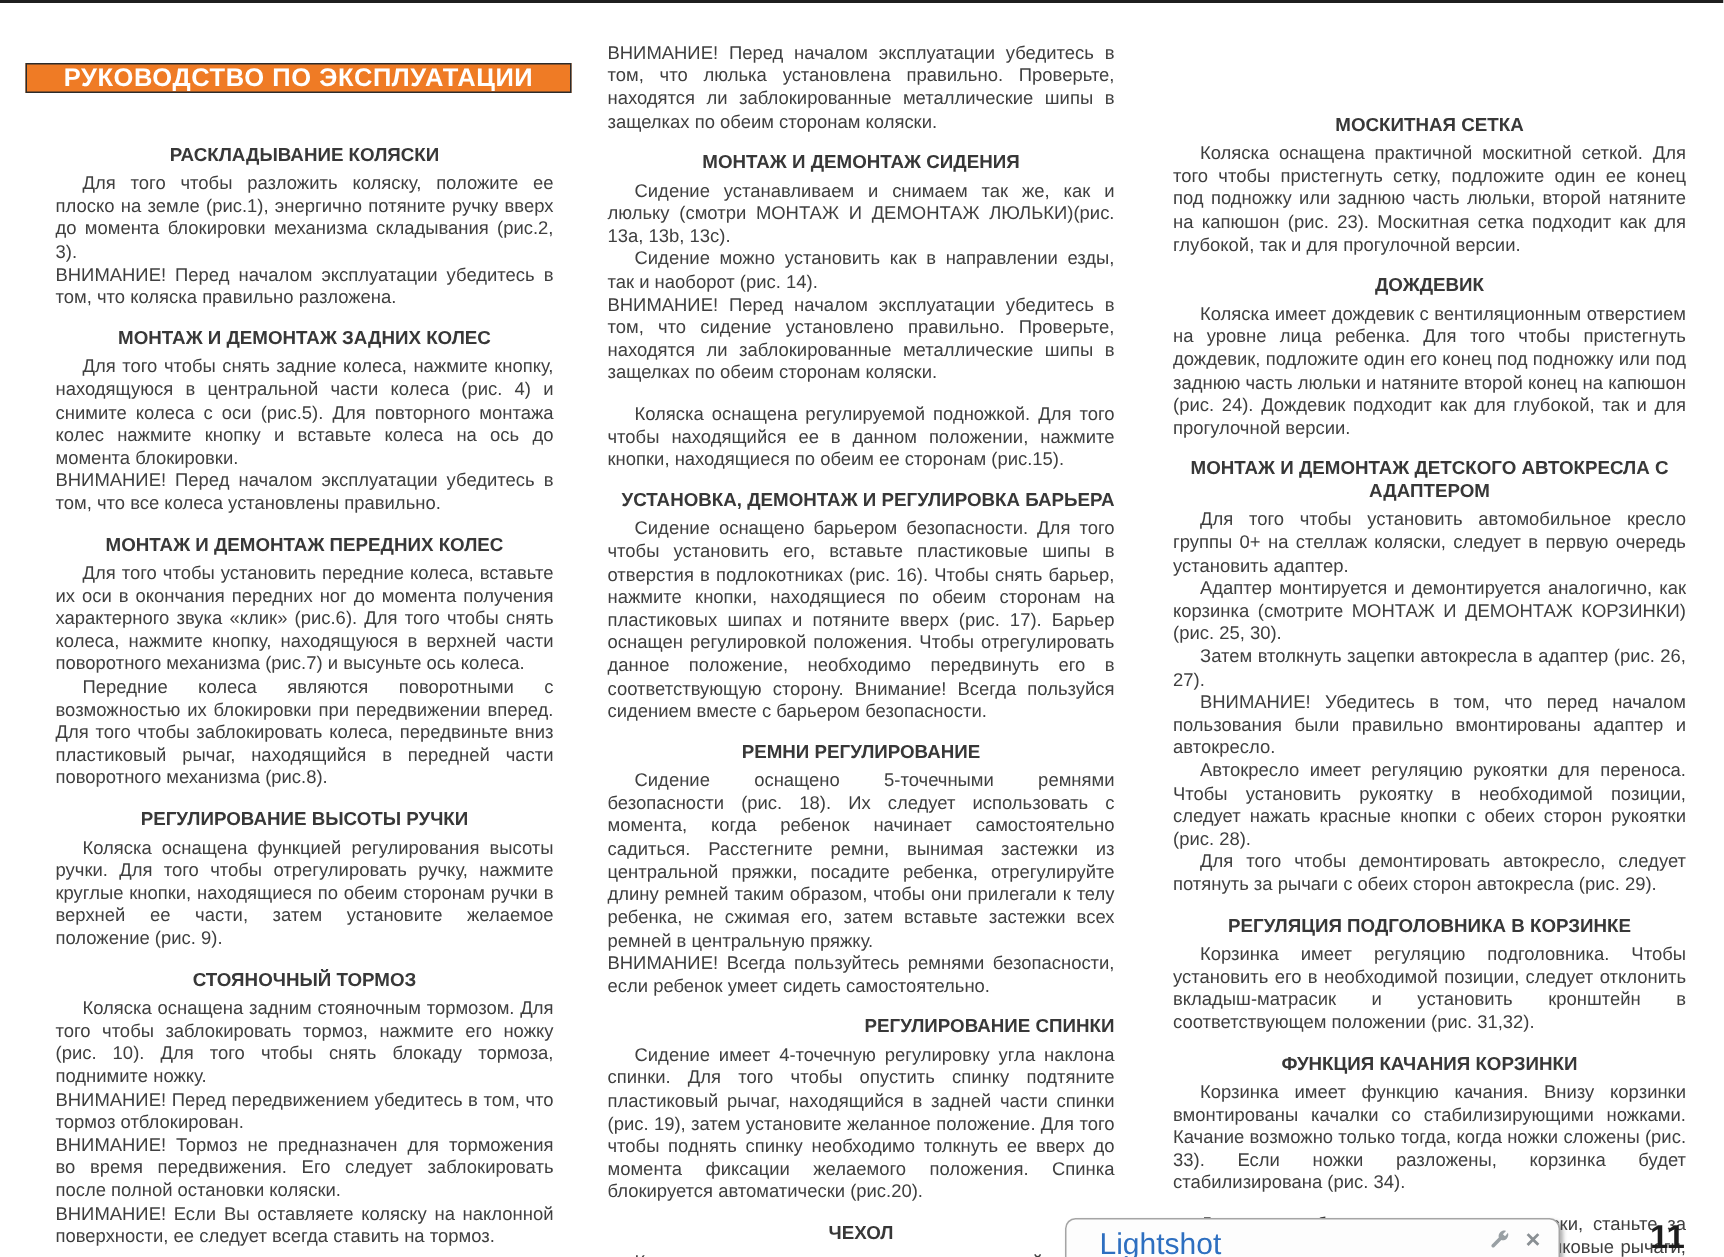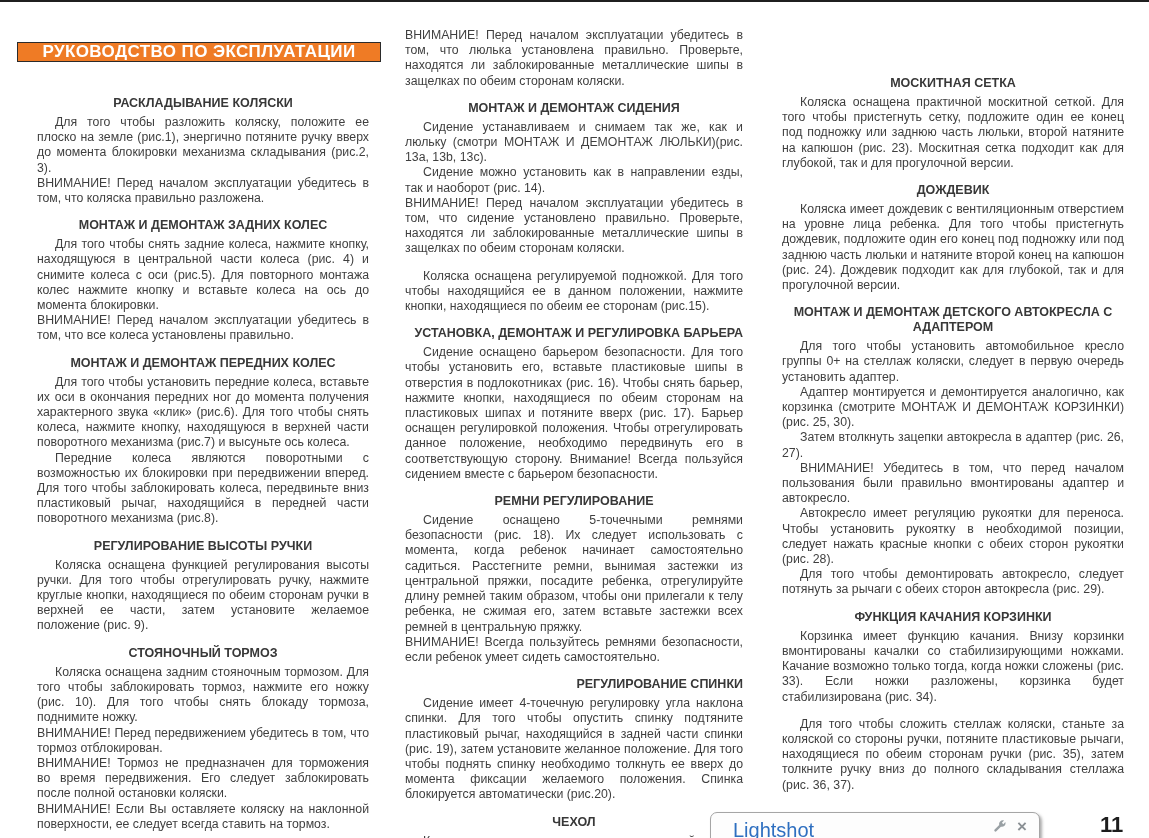--- a/index.html
+++ b/index.html
@@ -189,20 +189,24 @@
         <section>
           <h3 class="sec-heading">МОНТАЖ И ДЕМОНТАЖ ДЕТСКОГО АВТОКРЕСЛА С АДАПТЕРОМ</h3>
           <p class="body-par indent">Для того чтобы установить автомобильное кресло группы 0+ на стеллаж коляски, следует в первую очередь установить адаптер.</p>
           <p class="body-par indent">Адаптер монтируется и демонтируется аналогично, как корзинка (смотрите МОНТАЖ И ДЕМОНТАЖ КОРЗИНКИ) (рис. 25, 30).</p>
           <p class="body-par indent">Затем втолкнуть зацепки автокресла в адаптер (рис. 26, 27).</p>
           <p class="body-par indent">ВНИМАНИЕ! Убедитесь в том, что перед началом пользования были правильно вмонтированы адаптер и автокресло.</p>
           <p class="body-par indent">Автокресло имеет регуляцию рукоятки для переноса. Чтобы установить рукоятку в необходимой позиции, следует нажать красные кнопки с обеих сторон рукоятки (рис. 28).</p>
           <p class="body-par indent">Для того чтобы демонтировать автокресло, следует потянуть за рычаги с обеих сторон автокресла (рис. 29).</p>
         </section>
         <section>
+          <h3 class="sec-heading">РЕГУЛЯЦИЯ ПОДГОЛОВНИКА В КОРЗИНКЕ</h3>
+          <p class="body-par indent">Корзинка имеет регуляцию подголовника. Чтобы установить его в необходимой позиции, следует отклонить вкладыш-матрасик и установить кронштейн в соответствующем положении (рис. 31,32).</p>
+        </section>
+        <section>
           <h3 class="sec-heading">ФУНКЦИЯ КАЧАНИЯ КОРЗИНКИ</h3>
           <p class="body-par indent">Корзинка имеет функцию качания. Внизу корзинки вмонтированы качалки со стабилизирующими ножками. Качание возможно только тогда, когда ножки сложены (рис. 33). Если ножки разложены, корзинка будет стабилизирована (рис. 34).</p>
         </section>
         <section>
           <p class="body-par indent">Для того чтобы сложить стеллаж коляски, станьте за коляской со стороны ручки, потяните пластиковые рычаги, находящиеся по обеим сторонам ручки (рис. 35), затем толкните ручку вниз до полного складывания стеллажа (рис. 36, 37).</p>
         </section>
       </div>
     </div>
 
   <div class="lightshot-popup">

